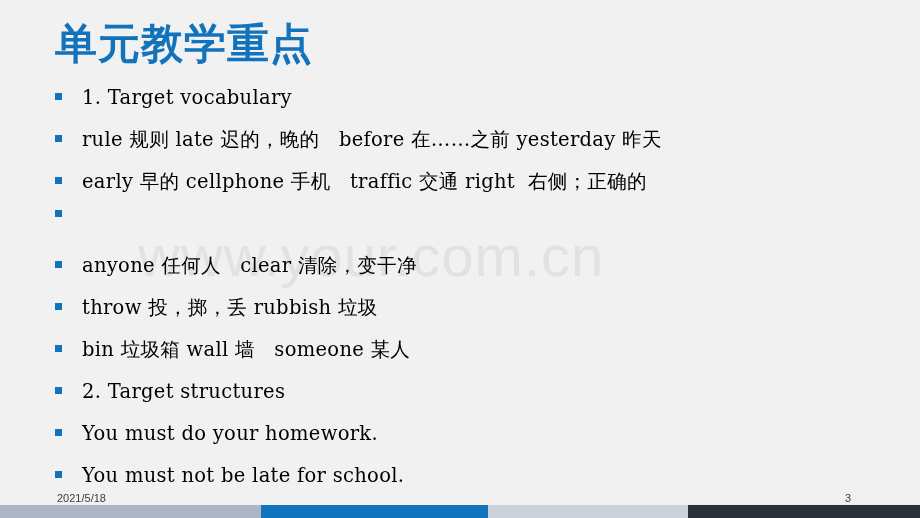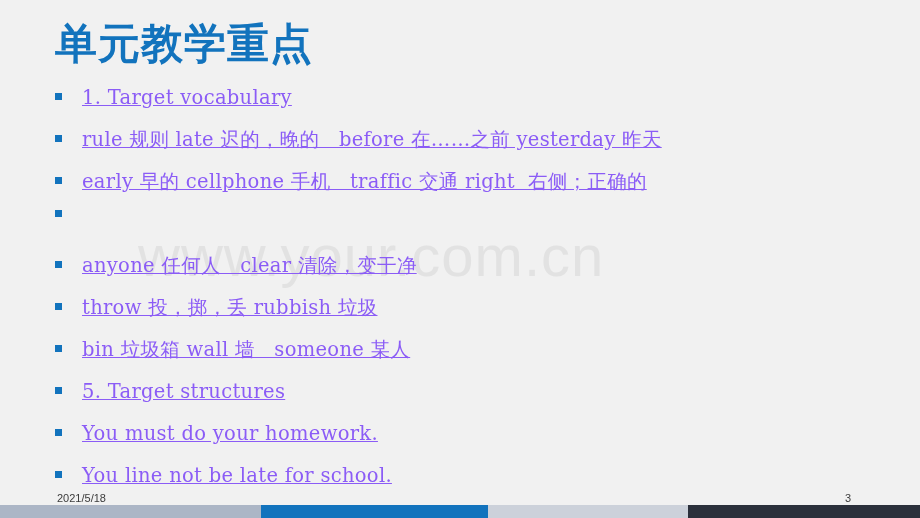--- a/index.html
+++ b/index.html
@@ -69,25 +69,24 @@
     width: 7px;
     height: 7px;
     background: #1273bd;
     margin-right: 20px;
     position: relative;
     top: -4px;
   }
   .bullet-text {
     font-family: "DejaVu Serif", "Liberation Serif", serif;
     font-size: 19.5px;
-    color: #8b5cf6;
+    color: #000000;
     white-space: pre;
     line-height: 1;
     letter-spacing: 0.3px;
-    text-decoration: underline;
   }
 
   
   .clipped-row {
     position: absolute;
     left: 55px;
     top: 508px;
     display: flex;
     align-items: baseline;
     z-index: 2;
@@ -174,31 +173,31 @@
       <span class="bullet-text">throw 投，掷，丢 rubbish 垃圾</span>
     </div>
 
     <div class="bullet-row">
       <span class="bullet-mark"></span>
       <span class="bullet-text">bin 垃圾箱 wall 墙   someone 某人</span>
     </div>
 
     <div class="bullet-row">
       <span class="bullet-mark"></span>
-      <span class="bullet-text">5. Target structures</span>
+      <span class="bullet-text">2. Target structures</span>
     </div>
 
     <div class="bullet-row">
       <span class="bullet-mark"></span>
       <span class="bullet-text">You must do your homework.</span>
     </div>
 
     <div class="bullet-row">
       <span class="bullet-mark"></span>
-      <span class="bullet-text">You line not be late for school.</span>
+      <span class="bullet-text">You must not be late for school.</span>
     </div>
 
   </div>
 
   <div class="clipped-row">
     <span class="bullet-mark"></span>
     <span class="bullet-text">Do not shout at someone.</span>
   </div>
 
   <div class="footer-date">2021/5/18</div>

